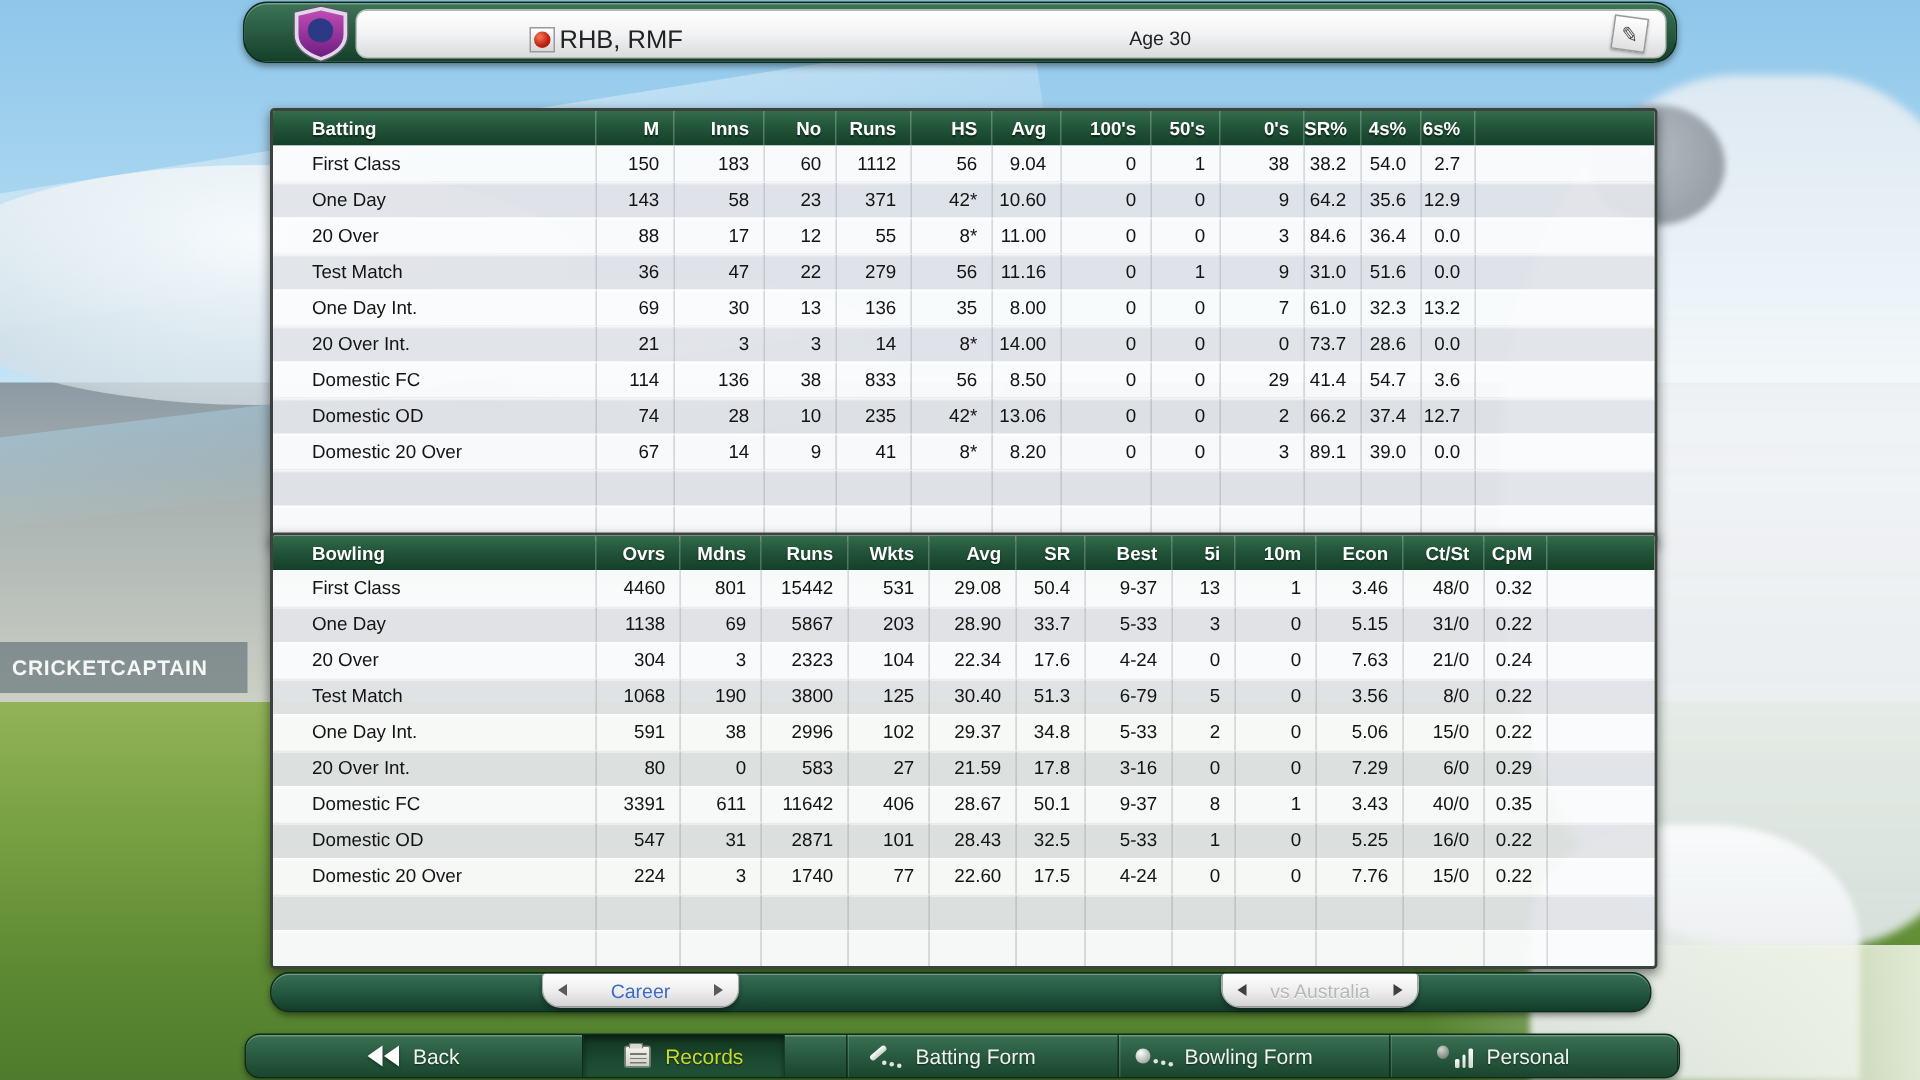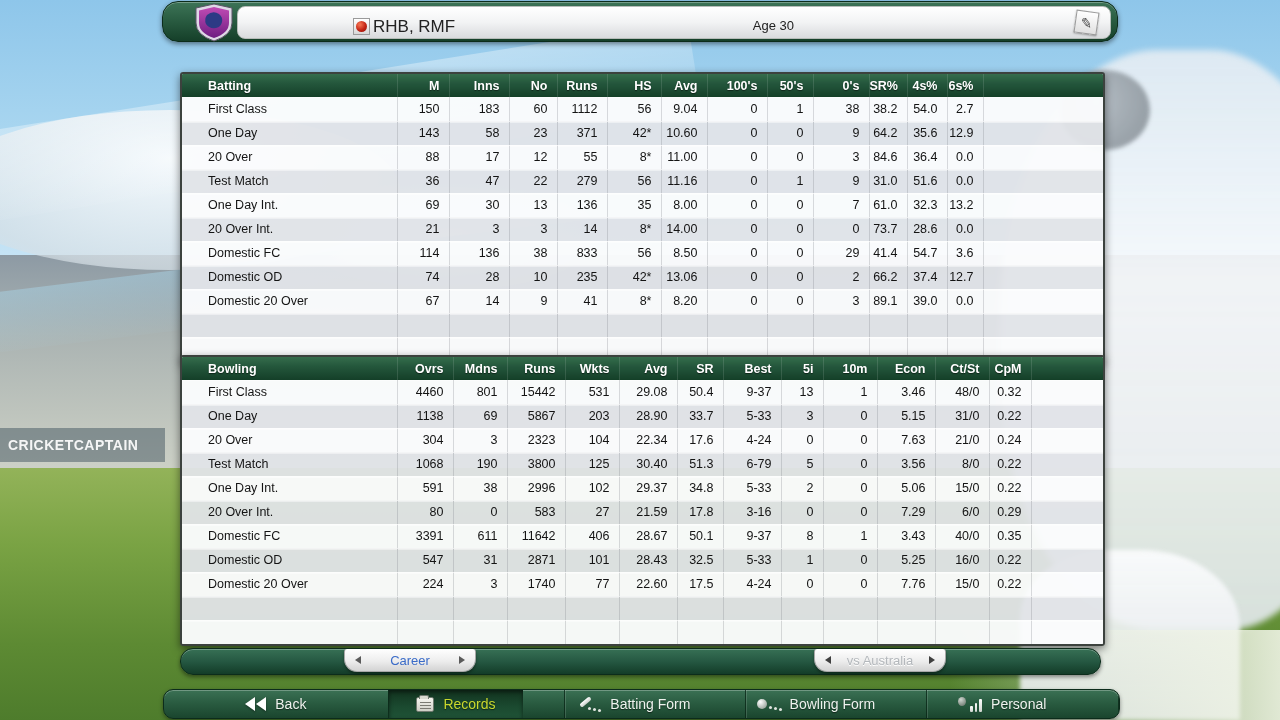--- a/index.html
+++ b/index.html
@@ -81,21 +81,21 @@
   table.stats tbody tr:nth-child(even) td { background:rgba(224,227,231,.88); }
 
   
   .tabbar { position:absolute; left:180px; top:648px; width:921px; height:27px;
     background:linear-gradient(180deg,#377055 0%,#255842 50%,#133c28 100%);
     border:1px solid #0c2c1b; border-radius:13px;
     box-shadow:0 2px 4px rgba(0,0,0,.45), inset 0 1px 0 rgba(255,255,255,.3); }
   .pill { position:absolute; top:0px; height:23px; background:linear-gradient(180deg,#ffffff 0%,#ededed 55%,#d3d3d3 100%);
     border:1px solid #a8a8a8; border-top:none; border-radius:3px 3px 13px 13px;
     box-shadow:0 2px 3px rgba(0,0,0,.35); display:flex; align-items:center; justify-content:center; cursor:pointer; }
-  .pill-career { left:163px; width:132px; }
+  .pill-career { left:180px; width:132px; }
   .pill-opponent { left:633px; width:132px; }
   .pill-label { font-size:13px; }
   .pill-career .pill-label { color:#3a6bc8; }
   .pill-opponent .pill-label { color:#b4b8bc; text-shadow:0 1px 0 #fff; }
   .arr { width:0; height:0; border-top:4px solid transparent; border-bottom:4px solid transparent; position:absolute; top:7px; }
   .arr-l { left:10px; border-right:6px solid #5a5a5a; }
   .arr-r { right:10px; border-left:6px solid #5a5a5a; }
   .pill-opponent .arr-l { border-right-color:#3f3f3f; }
   .pill-opponent .arr-r { border-left-color:#3f3f3f; }
 

